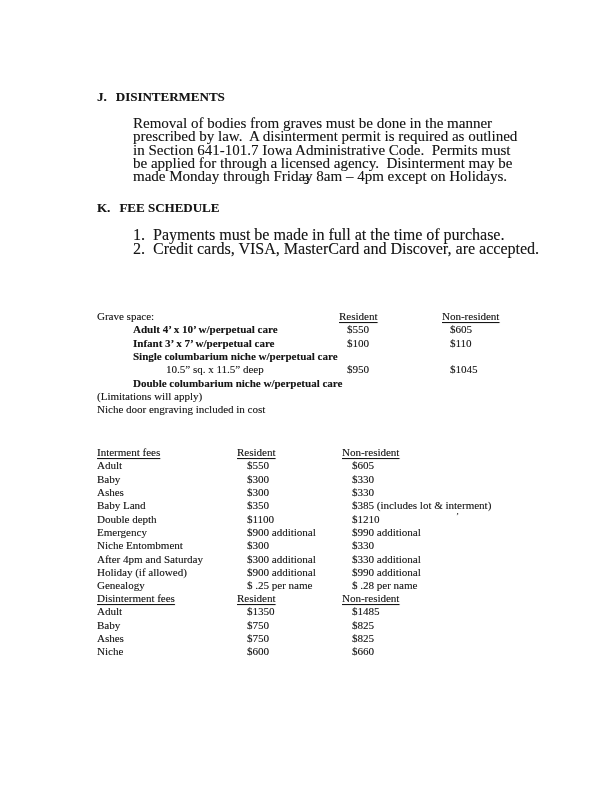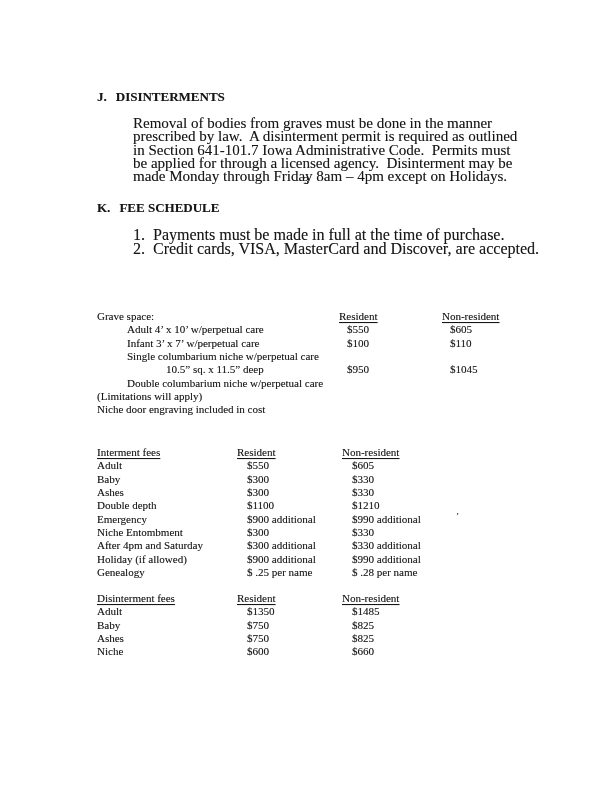--- a/index.html
+++ b/index.html
@@ -30,21 +30,21 @@
   .ftable{left:0;width:588px;font-size:11px;}
   .t-head,.t-row,.t-note{position:relative;height:13.35px;}
   .t-head span,.t-row span,.t-note span{position:absolute;top:0;white-space:nowrap;}
   .c-label{left:97px;}
 
   
   .grave .t-head .c-res{left:339px;}
   .grave .t-row  .c-res{left:347px;}
   .grave .t-head .c-non{left:442px;}
   .grave .t-row  .c-non{left:450px;}
-  .grave .ind1 .c-label{left:127px;}
+  .grave .ind1 .c-label{left:133px;font-weight:bold;}
   .grave .ind2 .c-label{left:166px;}
 
   
   .fees .t-head .c-res{left:237px;}
   .fees .t-row  .c-res{left:247px;}
   .fees .t-head .c-non{left:342px;}
   .fees .t-row  .c-non{left:352px;}
 
   
   .artifact{left:456px;top:511px;font-size:9px;color:#2a2a2a;}
@@ -144,20 +144,25 @@
           <span class="c-res">$300</span>
           <span class="c-non">$330</span>
         </div>
 
         <div class="t-row">
           <span class="c-label">Ashes</span>
           <span class="c-res">$300</span>
           <span class="c-non">$330</span>
         </div>
 
+        <div class="t-row">
+          <span class="c-label">Baby Land</span>
+          <span class="c-res">$350</span>
+          <span class="c-non">$385 (includes lot &amp; interment)</span>
+        </div>
 
         <div class="t-row">
           <span class="c-label">Double depth</span>
           <span class="c-res">$1100</span>
           <span class="c-non">$1210</span>
         </div>
 
         <div class="t-row">
           <span class="c-label">Emergency</span>
           <span class="c-res">$900 additional</span>

